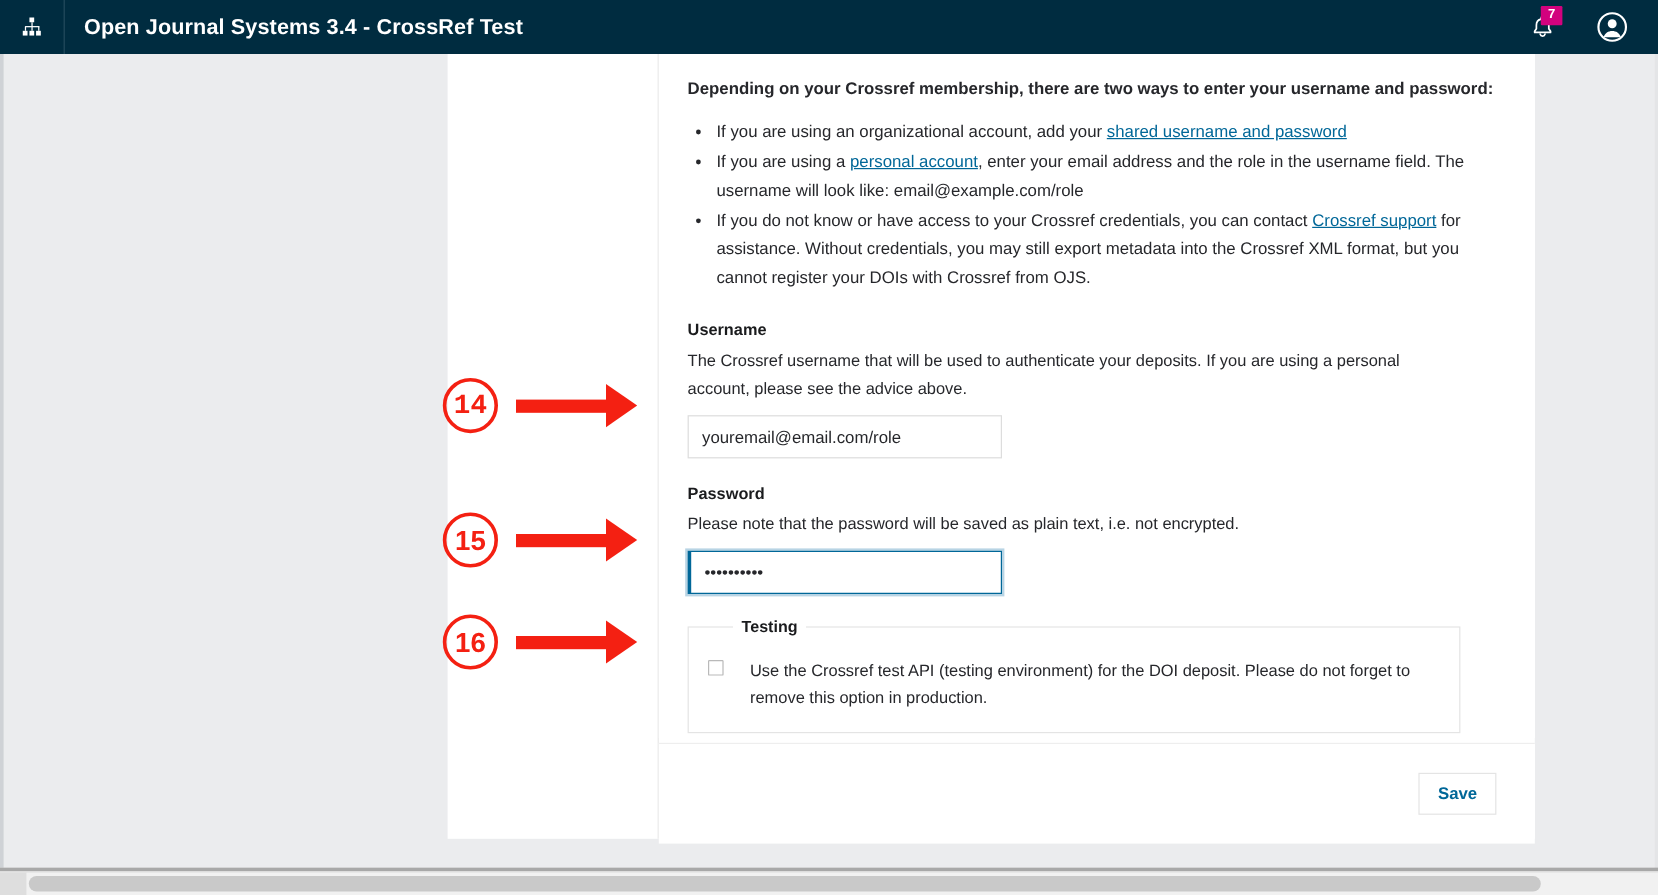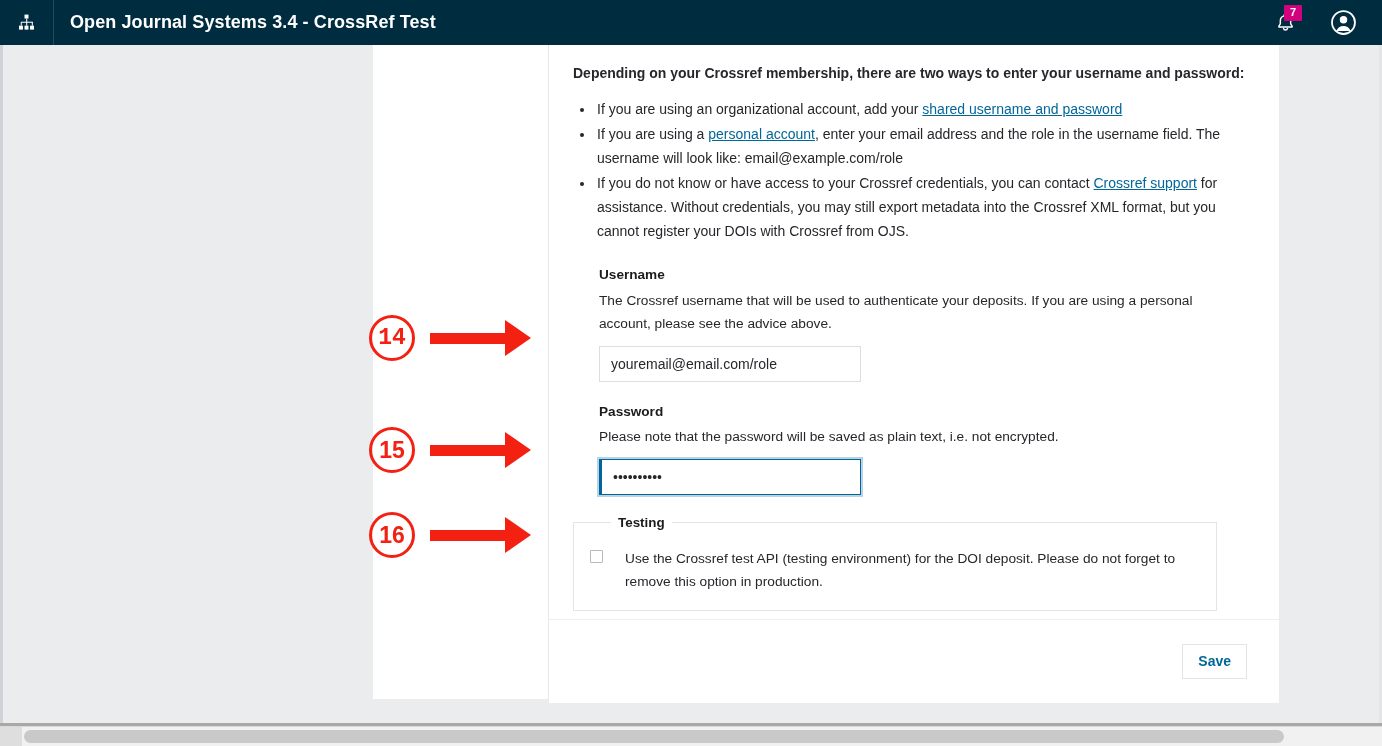--- a/index.html
+++ b/index.html
@@ -133,21 +133,21 @@
     line-height: 1.72;
     margin-bottom: 1px;
     padding-left: 2px;
   }
   a.inline-link {
     color: #006798;
     text-decoration: underline;
     cursor: pointer;
   }
 
-  .field-group { margin-bottom: 20px; margin-left: 26px; }
+  .field-group { margin-bottom: 20px; }
   .field-label {
     font-size: 13.6px;
     font-weight: bold;
     color: #1a1b1d;
     margin: 0 0 3px 0;
     line-height: 1.5;
   }
   .field-desc {
     font-size: 13.7px;
     color: #26272b;

